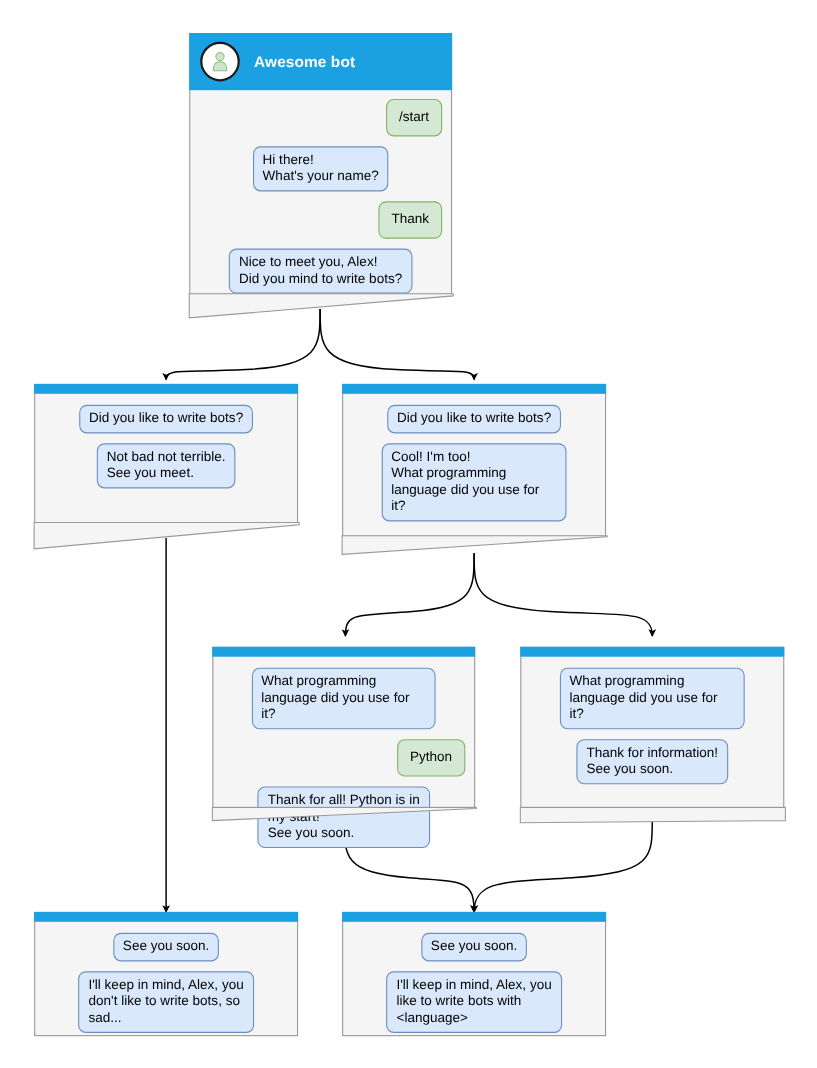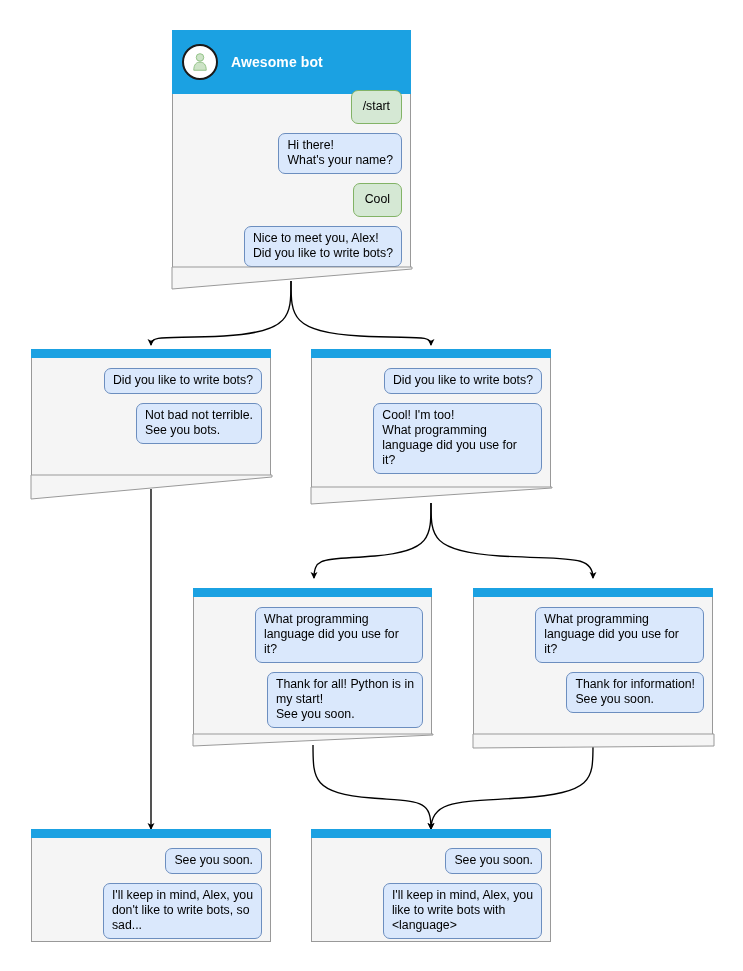--- a/index.html
+++ b/index.html
@@ -50,21 +50,21 @@
   .node-header {
     position: absolute;
     left: -1px;
     top: -1px;
     right: -1px;
     height: 9px;
     background: #1ba1e2;
     box-sizing: border-box;
   }
   .node.root .node-header {
-    height: 64px;
+    height: 52px;
     display: flex;
     align-items: center;
     padding-left: 10px;
   }
   .avatar {
     width: 36px;
     height: 36px;
     border-radius: 50%;
     background: #ffffff;
     border: 2px solid #1a1a1a;
@@ -93,21 +93,21 @@
   }
   .node.root .chat-body {
     top: 48px;
     padding-top: 11px;
   }
 
   .bubble-row {
     display: flex;
     margin-bottom: 9px;
   }
-  .bubble-row.left { justify-content: flex-end; }
+  .bubble-row.left { justify-content: center; }
   .bubble-row.right { justify-content: flex-end; }
 
   .bubble {
     border-radius: 7px;
     padding: 4px 8px 5px 8px;
     font-size: 12.3px;
     line-height: 15px;
     color: #000000;
     box-sizing: border-box;
     white-space: pre-line;
@@ -173,44 +173,44 @@
       </div>
       <div class="chat-body">
         <div class="bubble-row right">
           <div class="bubble user">/start</div>
         </div>
         <div class="bubble-row left">
           <div class="bubble bot">Hi there!
 What's your name?</div>
         </div>
         <div class="bubble-row right">
-          <div class="bubble user">Cool</div>
+          <div class="bubble user">Thank</div>
         </div>
         <div class="bubble-row left">
           <div class="bubble bot">Nice to meet you, Alex!
-Did you like to write bots?</div>
+Did you mind to write bots?</div>
         </div>
       </div>
     </div>
   </div>
 
   <svg class="skirt" style="left:171px; top:266px; width:242px; height:26px;" viewBox="0 0 242 26">
     <path d="M1,1 L241,1 L241,3 L1,23 Z" fill="#f5f5f5" stroke="#999999" stroke-width="1"></path>
   </svg>
 
   <div class="node" style="left:31px; top:349px; width:240px; height:127px;">
     <div class="node-shell">
       <div class="node-header"></div>
       <div class="chat-body">
         <div class="bubble-row left">
           <div class="bubble bot">Did you like to write bots?</div>
         </div>
         <div class="bubble-row left">
           <div class="bubble bot">Not bad not terrible.
-See you bots.</div>
+See you meet.</div>
         </div>
       </div>
     </div>
   </div>
   <svg class="skirt" style="left:30px; top:474px; width:243px; height:27px;" viewBox="0 0 243 27">
     <path d="M1,1 L242,1 L242,3 L1,25 Z" fill="#f5f5f5" stroke="#999999" stroke-width="1"></path>
   </svg>
 
   <div class="node" style="left:311px; top:349px; width:240px; height:139px;">
     <div class="node-shell">
@@ -232,20 +232,23 @@
   </svg>
 
   <div class="node" style="left:193px; top:588px; width:239px; height:147px;">
     <div class="node-shell">
       <div class="node-header"></div>
       <div class="chat-body">
         <div class="bubble-row left">
           <div class="bubble bot">What programming
 language did you use for it?</div>
         </div>
+        <div class="bubble-row right">
+          <div class="bubble user">Python</div>
+        </div>
         <div class="bubble-row left">
           <div class="bubble bot">Thank for all! Python is in
 my start!
 See you soon.</div>
         </div>
       </div>
     </div>
   </div>
   <svg class="skirt" style="left:192px; top:733px; width:242px; height:16px;" viewBox="0 0 242 16">
     <path d="M1,1 L241,1 L241,2 L1,13 Z" fill="#f5f5f5" stroke="#999999" stroke-width="1"></path>

